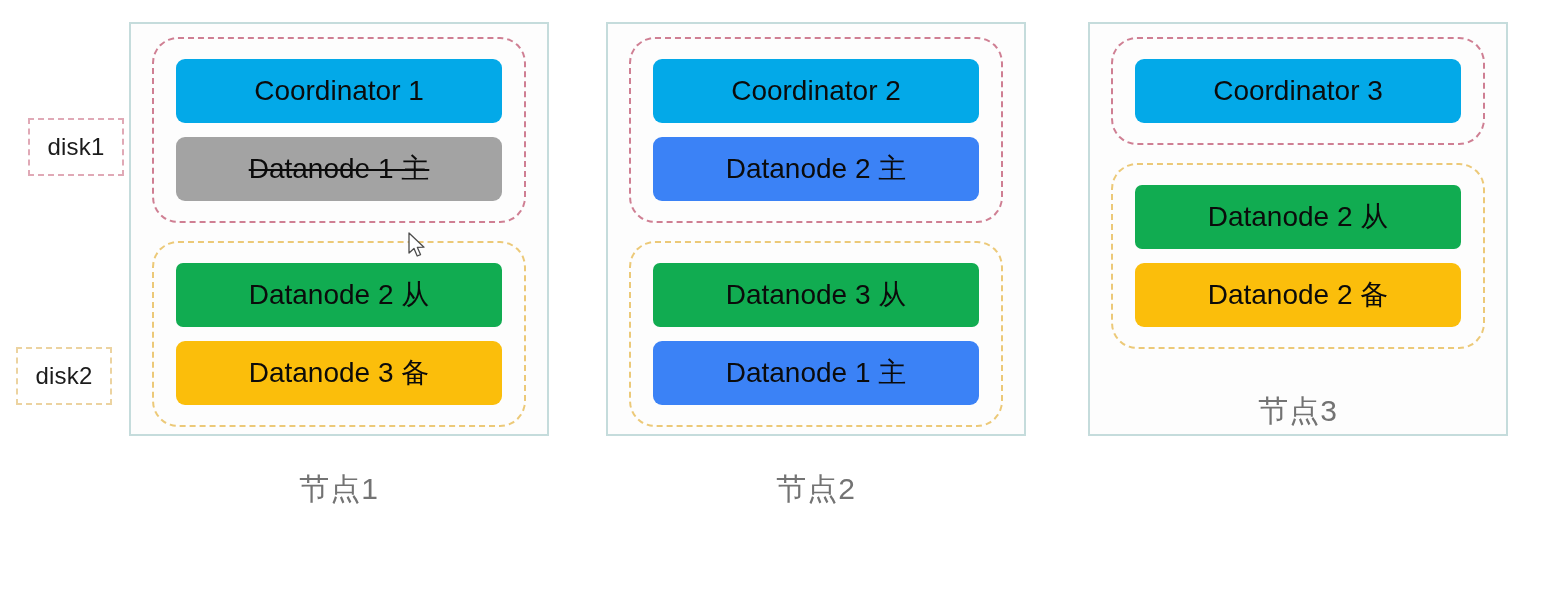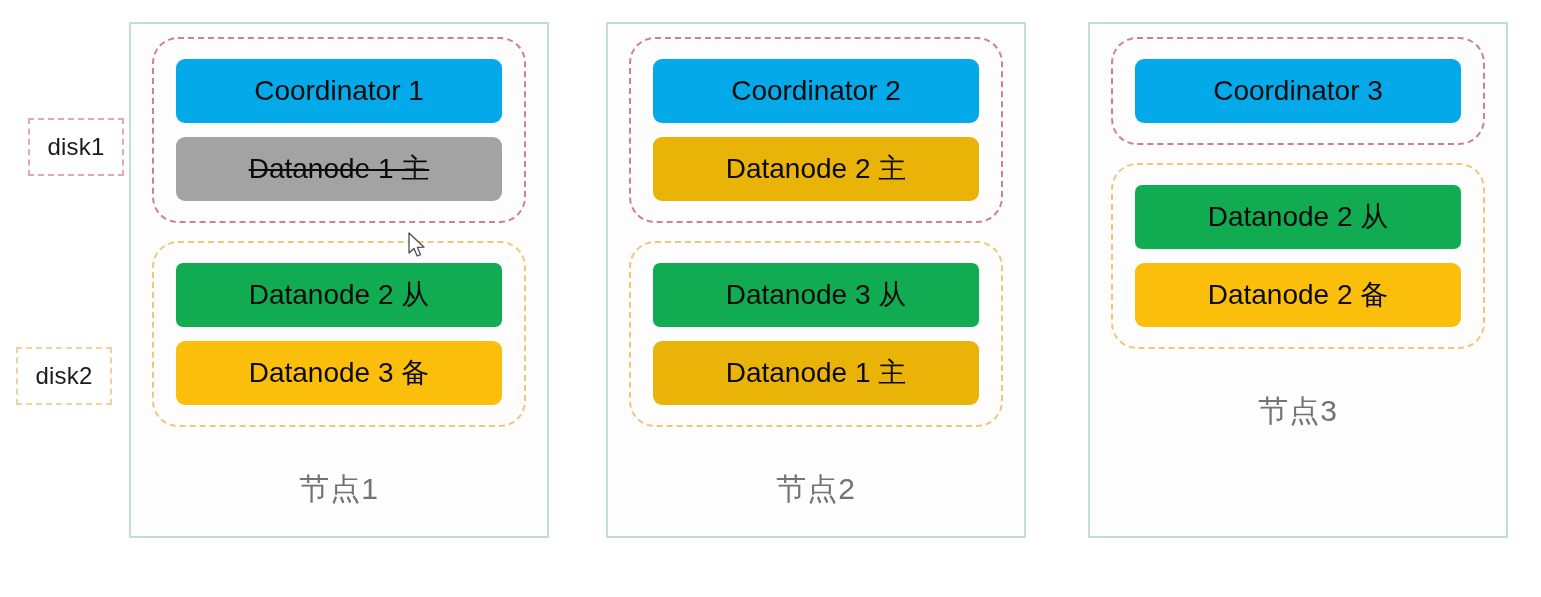--- a/index.html
+++ b/index.html
@@ -48,21 +48,21 @@
     left: 16px;
     top: 347px;
     border: 2px dashed #ecd3a0;
   }
 
   
   .node-column {
     position: absolute;
     top: 22px;
     width: 420px;
-    height: 516px;
+    height: 414px;
     background: #fdfdfd;
     border: 2px solid #c5dcdc;
     box-sizing: border-box;
     display: flex;
     flex-direction: column;
     align-items: center;
   }
   #node-column-1 { left: 129px; }
   #node-column-2 { left: 606px; }
   #node-column-3 { left: 1088px; }
@@ -92,21 +92,21 @@
     border-radius: 9px;
     display: flex;
     align-items: center;
     justify-content: center;
     font-size: 28px;
     color: #0b0b0b;
     line-height: 1;
     white-space: nowrap;
   }
   .service-box.coordinator { background: #03a9e8; }
-  .service-box.primary     { background: #eab308; }
+  .service-box.primary     { background: #3b82f6; }
   .service-box.down        { background: #a3a3a3; text-decoration: line-through; text-decoration-thickness: 2px; }
   .service-box.replica     { background: #11ac51; border-radius: 7px; }
   .service-box.backup      { background: #fbbe0b; }
 
   
   .node-caption {
     margin-top: 42px;
     font-size: 30px;
     color: #737373;
     letter-spacing: 1px;

